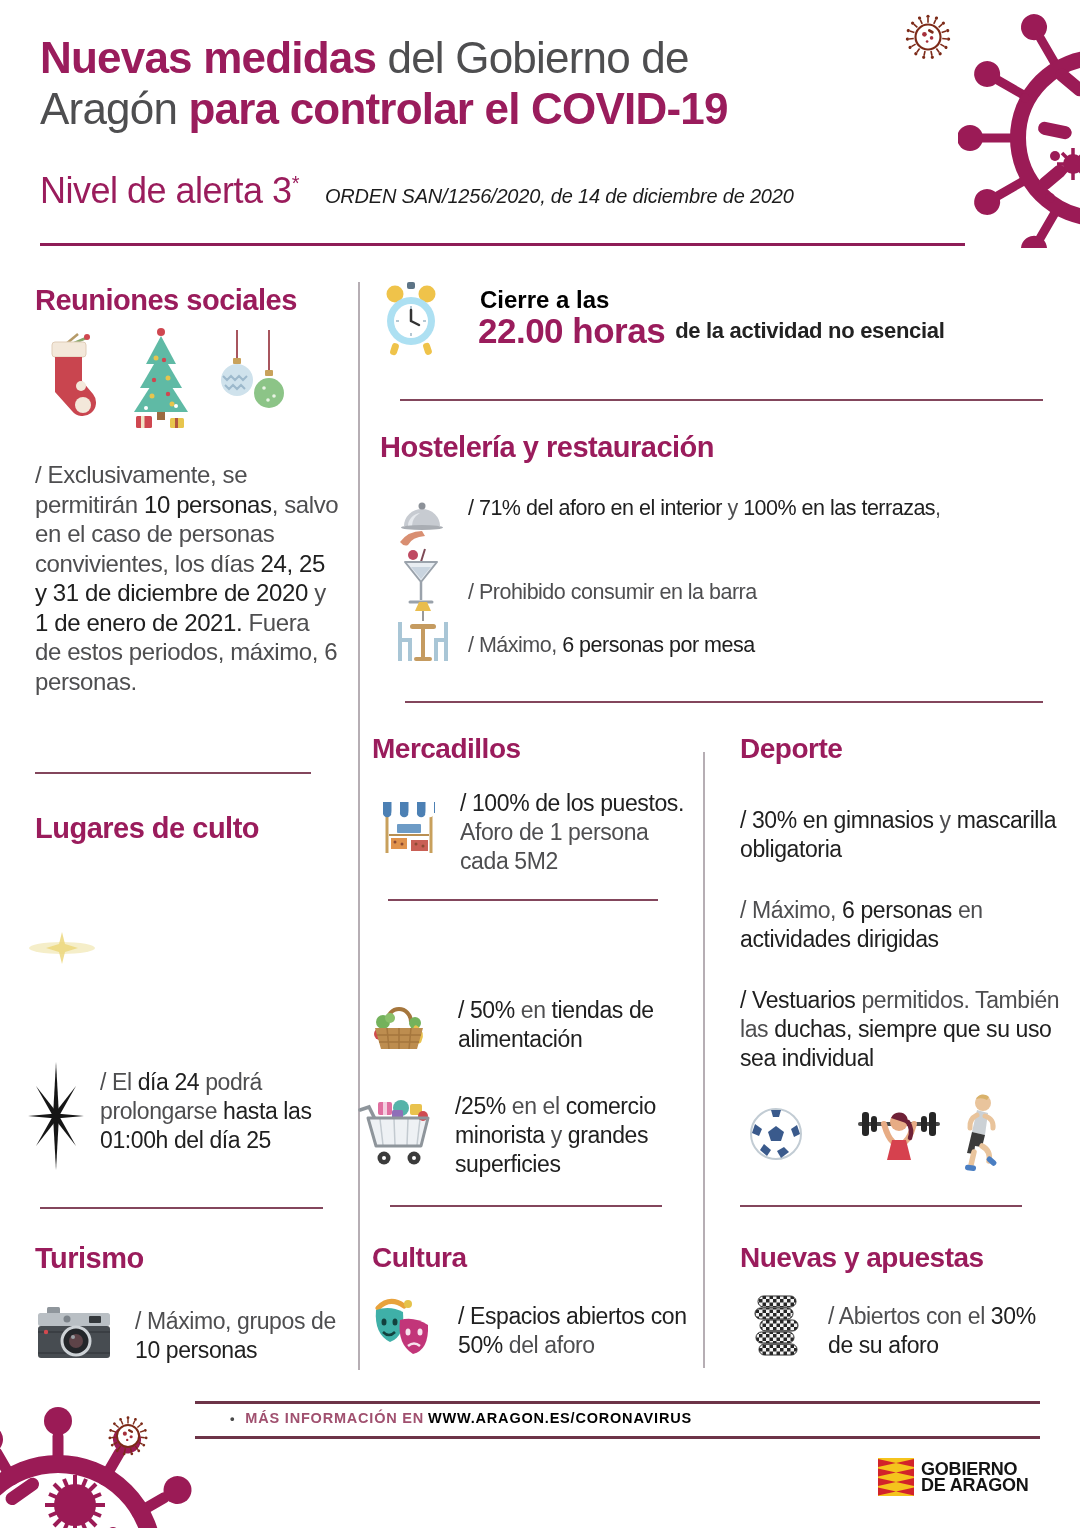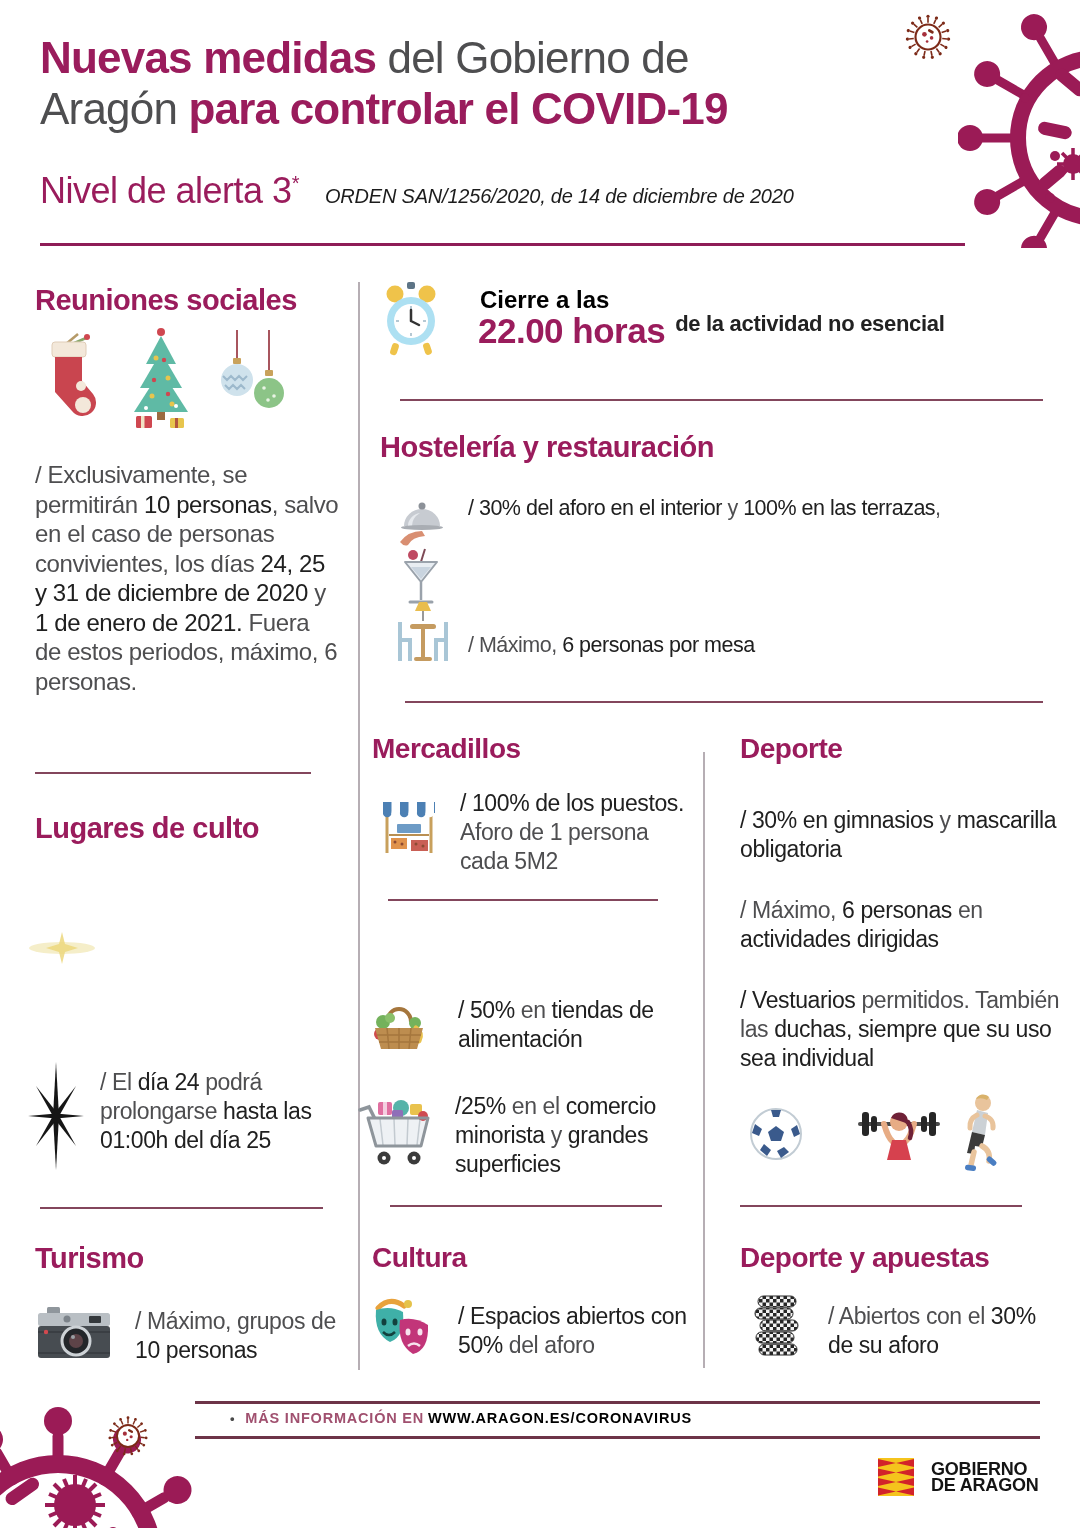--- a/index.html
+++ b/index.html
@@ -20,34 +20,34 @@
   .sh.big{font-size:29px}
   
   .rich{color:var(--txt);font-weight:400}
   .rich .b{font-weight:400;color:var(--bold)}
   .rich .a{font-weight:700;color:var(--accent)}
   .p-l{font-size:24px;line-height:29.5px;letter-spacing:-0.4px}
   .p-m{font-size:23px;line-height:29px;letter-spacing:-0.4px}
   .p-s{font-size:21.5px;line-height:29px;letter-spacing:-0.5px}
   
   .cl1{font-size:24px;font-weight:700;color:#000000}
-  .cl2{display:flex;align-items:flex-start}
+  .cl2{display:flex;align-items:center}
   .cl-time{font-size:35px;font-weight:700;color:var(--accent);letter-spacing:-0.5px}
   .cl-suf{font-size:22px;font-weight:700;color:#222;margin-left:10px;letter-spacing:-0.3px}
   
   .dv{height:2px;background:#83465c}
   .dv.strong{height:3px;background:#8e1d57}
   .dv.foot{height:2.5px;background:#6d3448}
   .dvv{width:2px;background:#b6aeb4}
   
   .finfo{display:flex;align-items:baseline;font-size:14.5px;letter-spacing:0.8px;color:#a0506f;font-weight:600}
   .finfo .bullet{color:#4a4a4a;margin-right:10px;font-size:13px}
   .finfo .url{font-weight:700;color:#000000;margin-left:4px}
   .logo{display:flex;align-items:center}
-  .logo-text{margin-left:17px;font-size:18px;line-height:16.5px;font-weight:700;color:#141414;letter-spacing:-0.2px}
+  .logo-text{margin-left:7px;font-size:18px;line-height:16.5px;font-weight:700;color:#141414;letter-spacing:-0.2px}
   svg{display:block}
 </style>
 </head>
 <body>
 
 <div class="page">
 
   <div class="abs title" style="left:40px;top:32px;width:860px">
     <div class="rich"><span class="a">Nuevas medidas</span><span> del Gobierno de</span></div>
     <div class="rich"><span>Aragón </span><span class="a">para controlar el COVID-19</span></div>
@@ -245,30 +245,31 @@
 
   <div class="abs sh big" style="left:380px;top:431px;width:560px">Hostelería y restauración</div>
 
   <svg class="abs" style="left:398px;top:492px" width="48" height="56" viewBox="0 0 48 56">
     <path d="M6 34 a18 17 0 0 1 36 0 z" fill="#c7cbd1"></path>
     <path d="M10 34 a14 13 0 0 1 12 -13 a18 16 0 0 0 -8 13 z" fill="#e6e9ed"></path>
     <circle cx="24" cy="14" r="3.5" fill="#8c9198"></circle>
     <ellipse cx="24" cy="35.5" rx="21" ry="2.5" fill="#a9adb3"></ellipse>
     <path d="M2 50 q8 -11 22 -11 l3 5 q-13 1 -17 9 q-4 2 -8 -3 z" fill="#d98f72"></path>
   </svg>
-  <p class="abs rich p-s" style="left:468px;top:494px;width:600px"><span class="b">/ 30% del aforo en el interior</span><span> y </span><span class="b">100% en las terrazas</span><span>,</span><br></p>
+  <p class="abs rich p-s" style="left:468px;top:494px;width:600px"><span class="b">/ 71% del aforo en el interior</span><span> y </span><span class="b">100% en las terrazas</span><span>,</span><br></p>
 
   <svg class="abs" style="left:403px;top:548px" width="36" height="62" viewBox="0 0 36 62">
     <circle cx="10" cy="7" r="5" fill="#bf4a62"></circle>
     <line x1="22" y1="1" x2="16" y2="20" stroke="#7e4a56" stroke-width="2"></line>
     <path d="M2 14 h32 L18 34 Z" fill="#e8edf2" stroke="#9aa2ab" stroke-width="2" stroke-linejoin="round"></path>
     <path d="M8 19 h20 l-10 12 z" fill="#c9d4df"></path>
     <line x1="18" y1="34" x2="18" y2="52" stroke="#9aa2ab" stroke-width="2.5"></line>
     <line x1="7" y1="54" x2="29" y2="54" stroke="#9aa2ab" stroke-width="3" stroke-linecap="round"></line>
   </svg>
+  <p class="abs rich p-s" style="left:468px;top:578px;width:520px"><span>/ Prohibido consumir en la barra</span></p>
 
   <svg class="abs" style="left:394px;top:600px" width="58" height="64" viewBox="0 0 58 64">
     <path d="M25 2 h8 l4 9 h-16 z" fill="#e9bd4e"></path>
       <line x1="29" y1="11" x2="29" y2="21" stroke="#999999" stroke-width="2"></line>
     <rect x="16" y="24" width="26" height="5" rx="2.5" fill="#c59b60"></rect>
     <rect x="27" y="29" width="4" height="28" fill="#c59b60"></rect>
     <rect x="20" y="57" width="18" height="4" rx="2" fill="#c59b60"></rect>
     <path d="M6 22 V61 M6 40 h10 V61" stroke="#a9c6d6" stroke-width="4" fill="none"></path>
     <path d="M52 22 V61 M52 40 h-10 V61" stroke="#a9c6d6" stroke-width="4" fill="none"></path>
   </svg>
@@ -397,21 +398,21 @@
     <path d="M39 24 q9 3 8 12" stroke="#e9c49c" stroke-width="5" fill="none" stroke-linecap="round"></path>
     <path d="M31 23 q-8 4 -7 13" stroke="#e9c49c" stroke-width="5" fill="none" stroke-linecap="round"></path>
     <path d="M26 40 l13 3 -3 12 -7 -1 -1 8 -7 -1 z" fill="#3b3b3b"></path>
     <path d="M28 60 l-3 13" stroke="#e9c49c" stroke-width="5.5" fill="none" stroke-linecap="round"></path>
     <path d="M36 54 q9 5 7 15" stroke="#e9c49c" stroke-width="5.5" fill="none" stroke-linecap="round"></path>
     <rect x="19" y="73" width="11" height="5.5" rx="2.5" fill="#4a7ec2" transform="rotate(8 24 76)"></rect>
     <rect x="40" y="66" width="11" height="5.5" rx="2.5" fill="#4a7ec2" transform="rotate(40 45 69)"></rect>
   </svg>
   <div class="abs dv" style="left:740px;top:1205px;width:282px"></div>
 
-  <div class="abs sh" style="left:740px;top:1242px;width:320px">Deporte y apuestas</div>
+  <div class="abs sh" style="left:740px;top:1242px;width:320px">Nuevas y apuestas</div>
   <svg class="abs" style="left:752px;top:1292px" width="50" height="68" viewBox="0 0 50 68">
     <defs>
         <pattern id="chk1" width="7" height="7" patternUnits="userSpaceOnUse">
           <rect width="7" height="7" fill="#f2f2f2"></rect>
           <rect width="3.5" height="3.5" fill="#262626"></rect>
           <rect x="3.5" y="3.5" width="3.5" height="3.5" fill="#262626"></rect>
         </pattern>
       </defs>
     <g stroke="#2b2b2b" stroke-width="1">
       <rect x="6" y="4" width="38" height="11" rx="5.5" fill="url(#chk1)"></rect>

